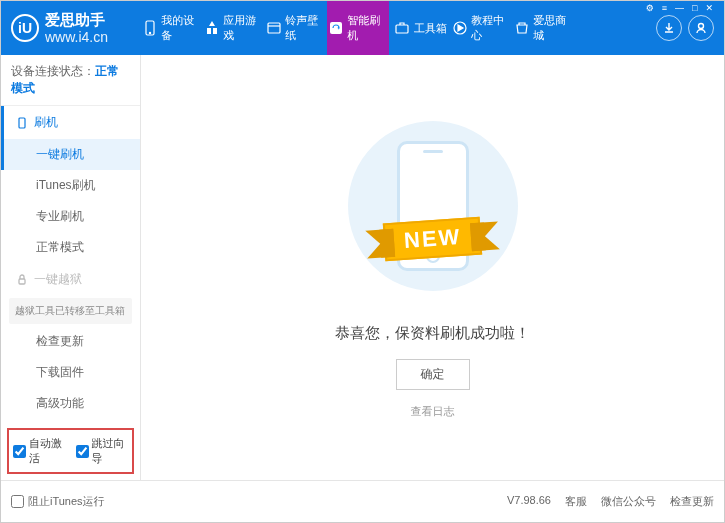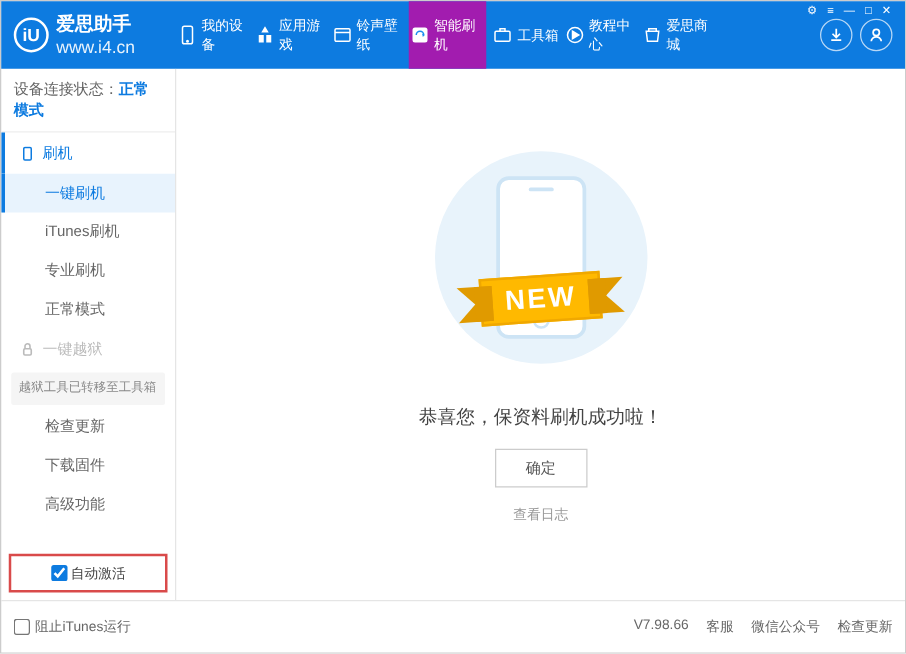--- a/index.html
+++ b/index.html
@@ -182,20 +182,24 @@
       <div class="sb-item">下载固件</div>
       <div class="sb-item">高级功能</div>
 
       <div style="flex:1"></div>
 
       <div class="sb-checks">
         <label>
             <input type="checkbox" checked="" style="">
             <span>自动激活</span>
           </label>
+        <label>
+            <input type="checkbox" checked="" style="">
+            <span>跳过向导</span>
+          </label>
       </div>
 
     </div>
 
     <div class="main">
       <div class="illus">
         <div class="circle-bg"></div>
         <div class="phone"></div>
         <div class="ribbon">NEW</div>
       </div>

